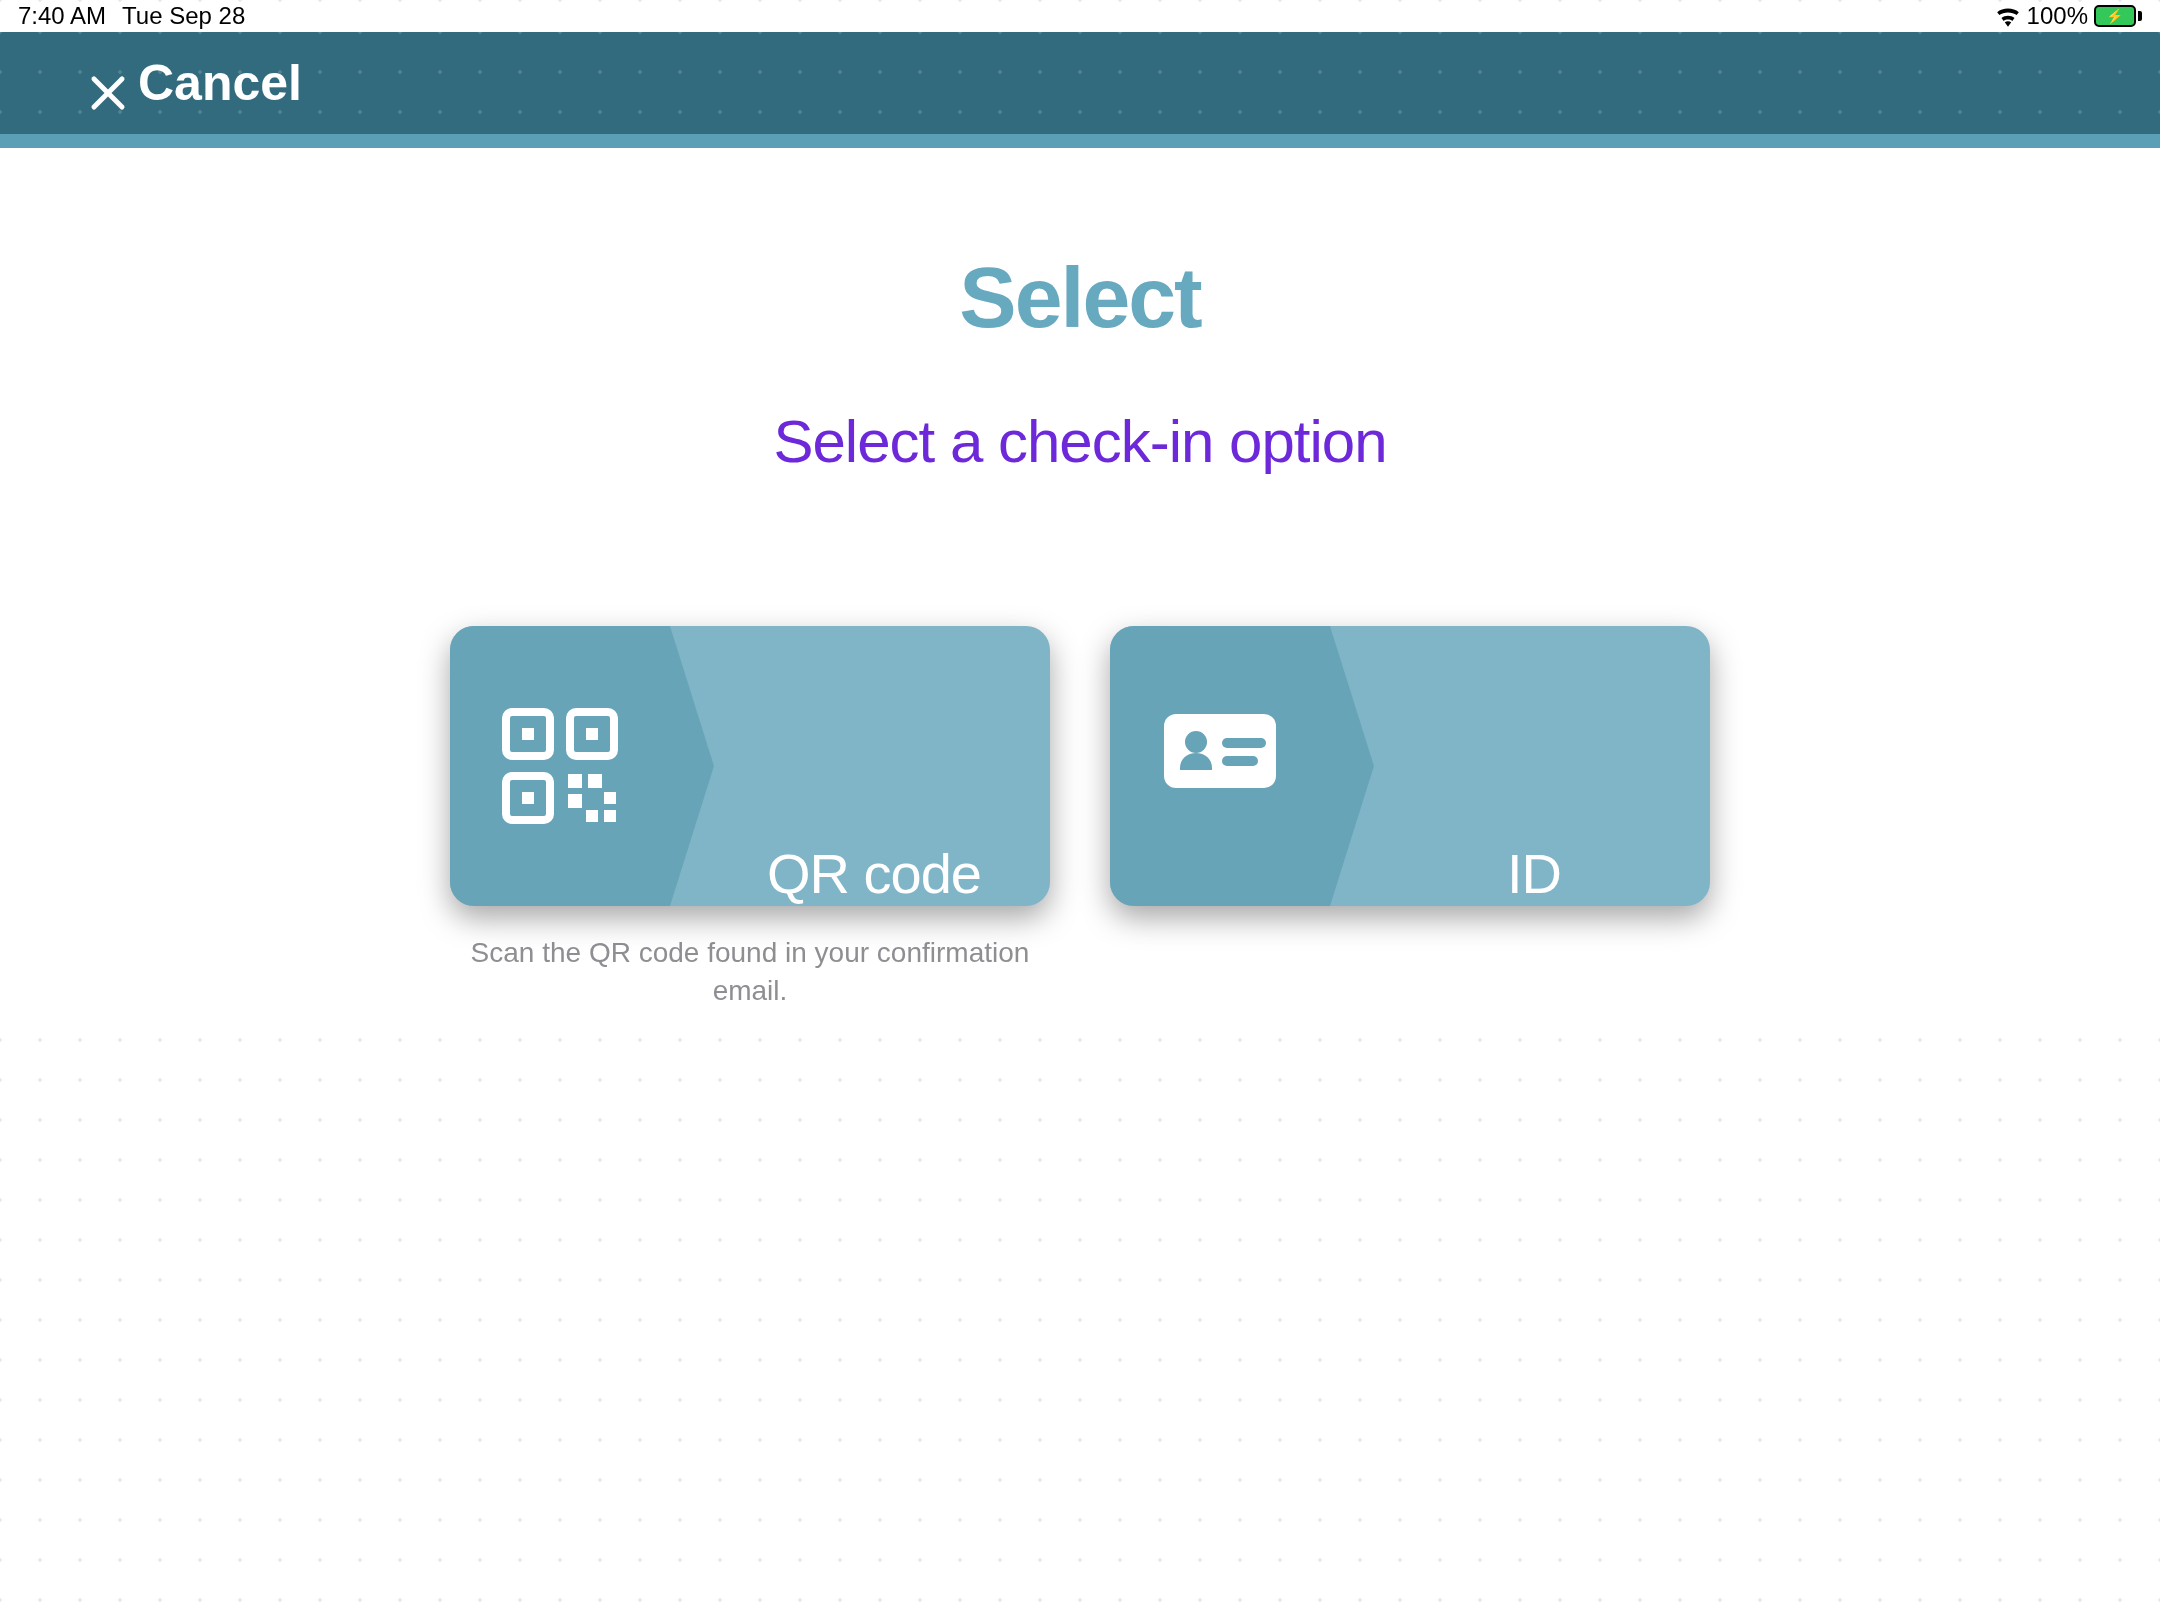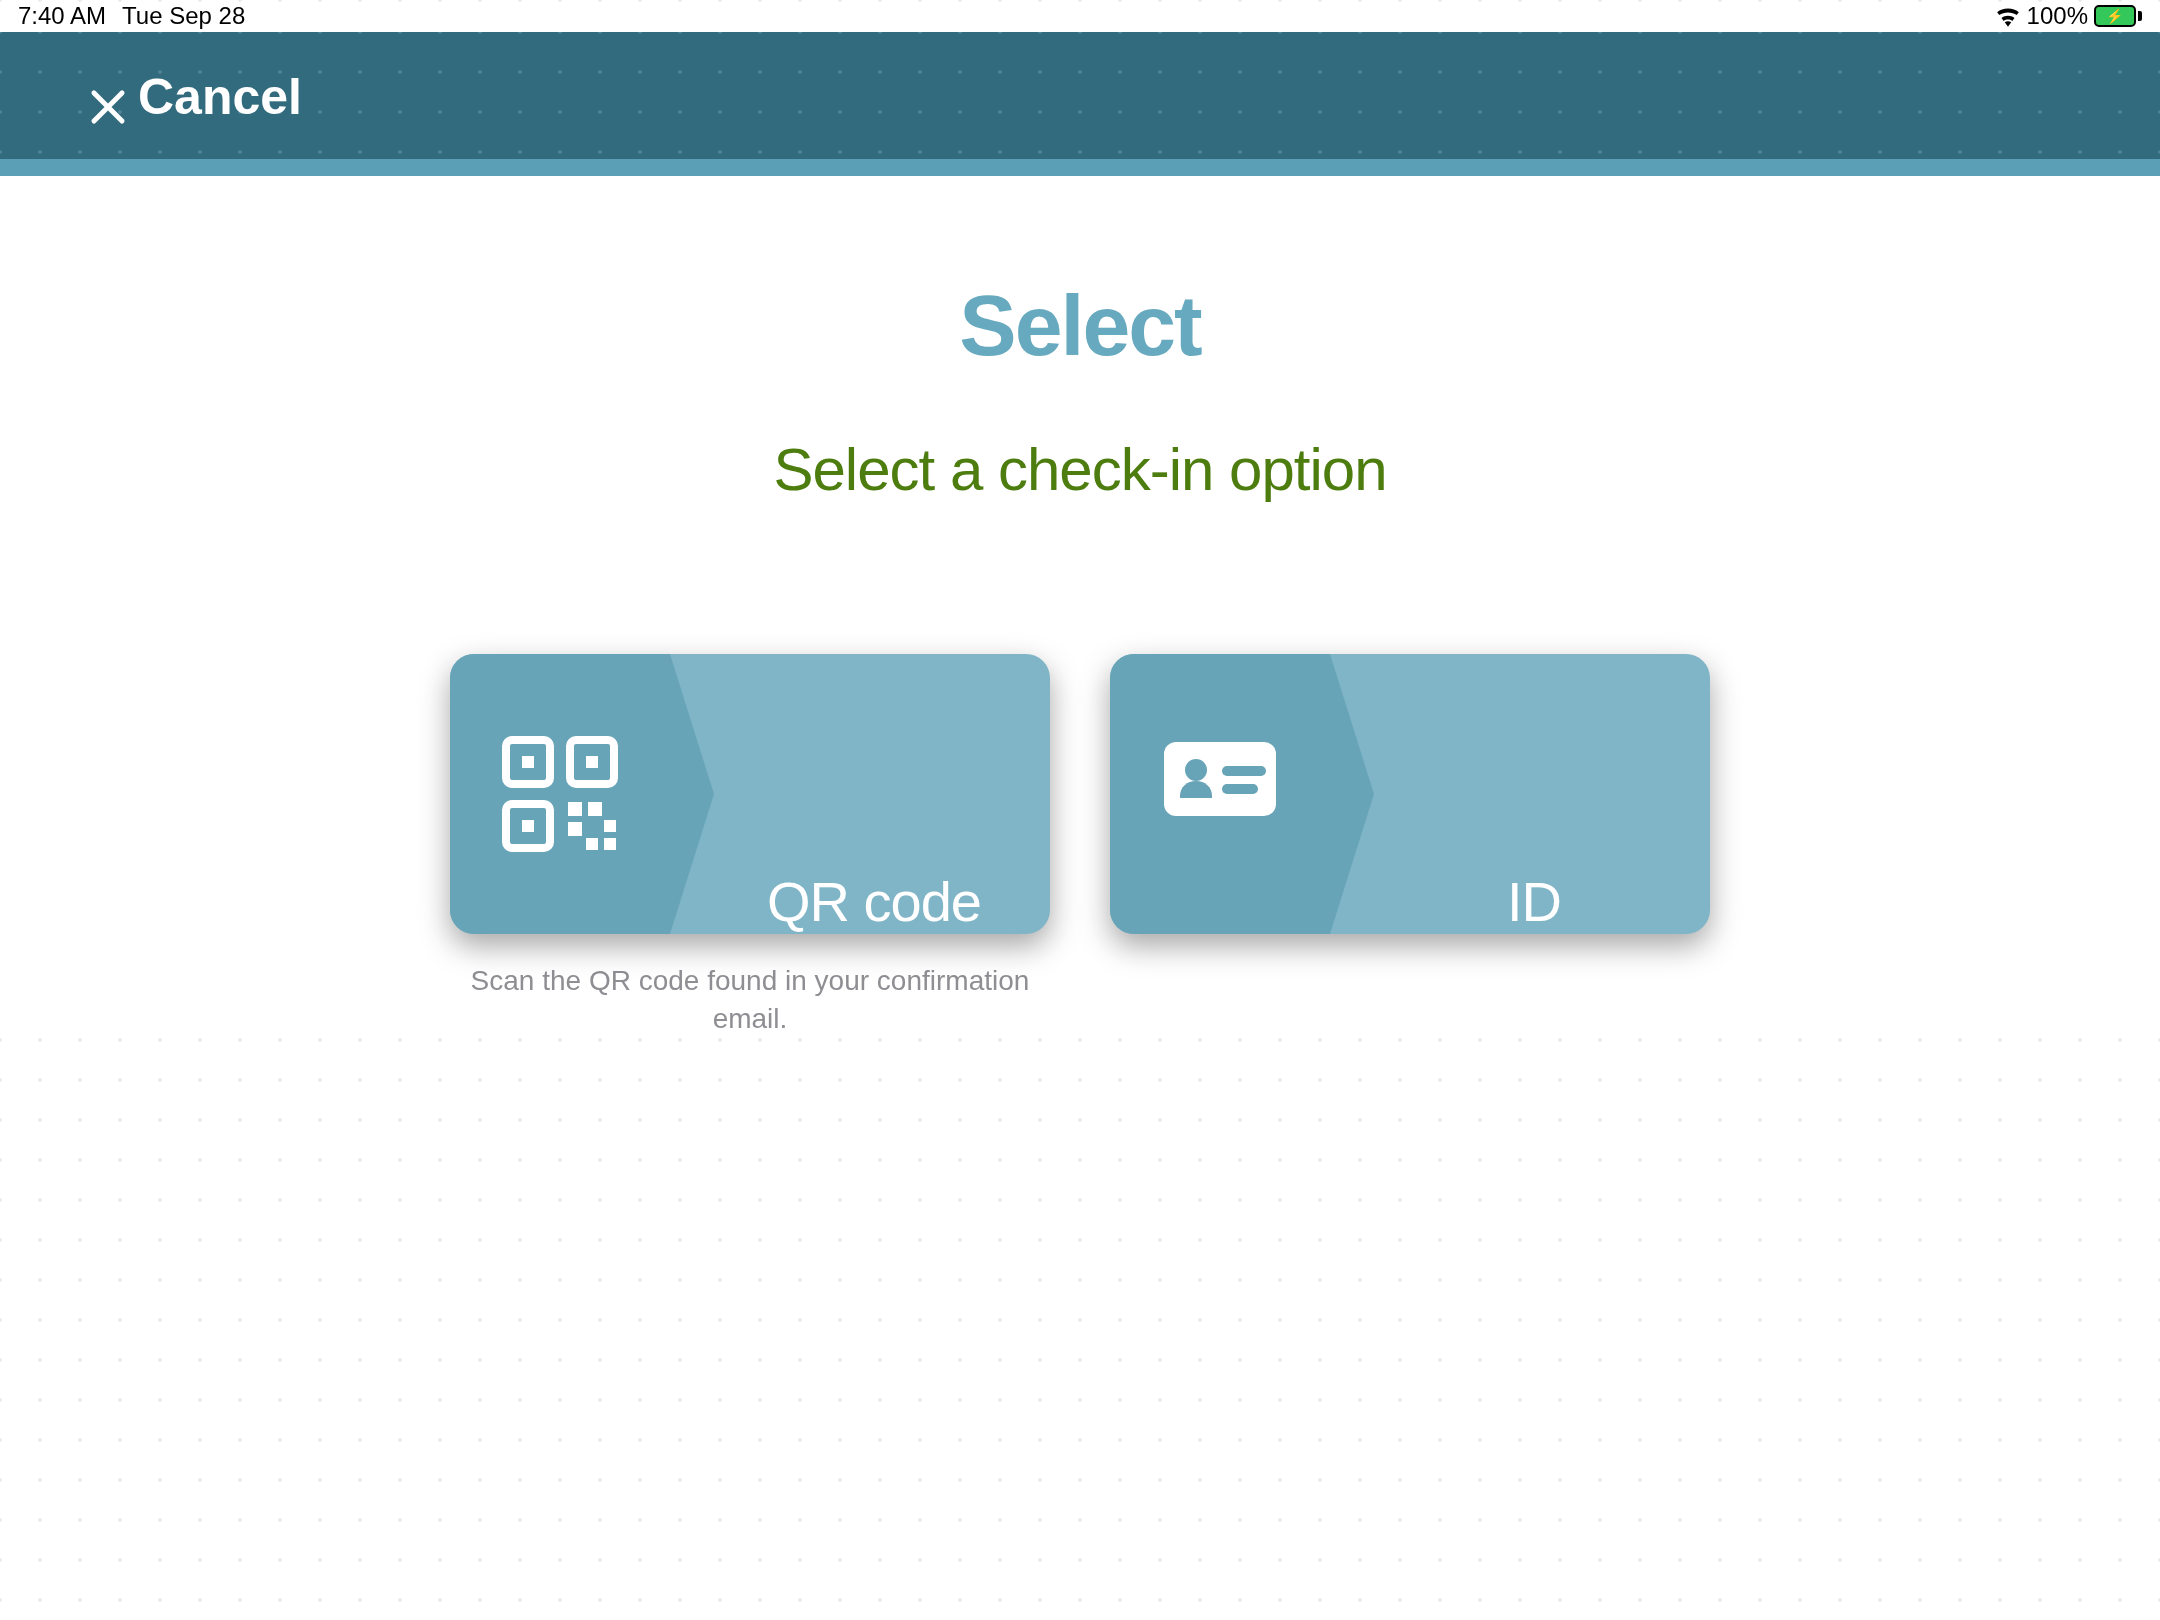--- a/index.html
+++ b/index.html
@@ -78,21 +78,21 @@
       margin-left: 2px;
     }
     .bolt {
       position: absolute;
       color: #000;
       font-size: 14px;
     }
     
     .header-bar {
       position: relative;
-      height: 144px;
+      height: 116px;
       background: linear-gradient(to bottom, #326b7e 0%, #326b7e 88%, #5a9fb5 88%, #5a9fb5 100%);
       display: flex;
       align-items: center;
       padding: 0 90px 14px 90px;
       z-index: 2;
     }
     .header-dots {
       position: absolute;
       top: 0; left: 0; right: 0; bottom: 0;
       background-image: radial-gradient(circle, rgba(255,255,255,0.15) 2px, transparent 2px);
@@ -128,21 +128,21 @@
     .welcome-title {
       font-size: 86px;
       font-weight: 700;
       color: #67a9bf;
       letter-spacing: -2px;
     }
     .subtitle {
       margin-top: 60px;
       font-size: 60px;
       font-weight: 500;
-      color: #4d7c0f;
+      color: #6d28d9;
       letter-spacing: -1px;
     }
     .options {
       margin-top: 150px;
       display: flex;
       justify-content: center;
       gap: 60px;
     }
     .option-wrap {
       display: flex;

